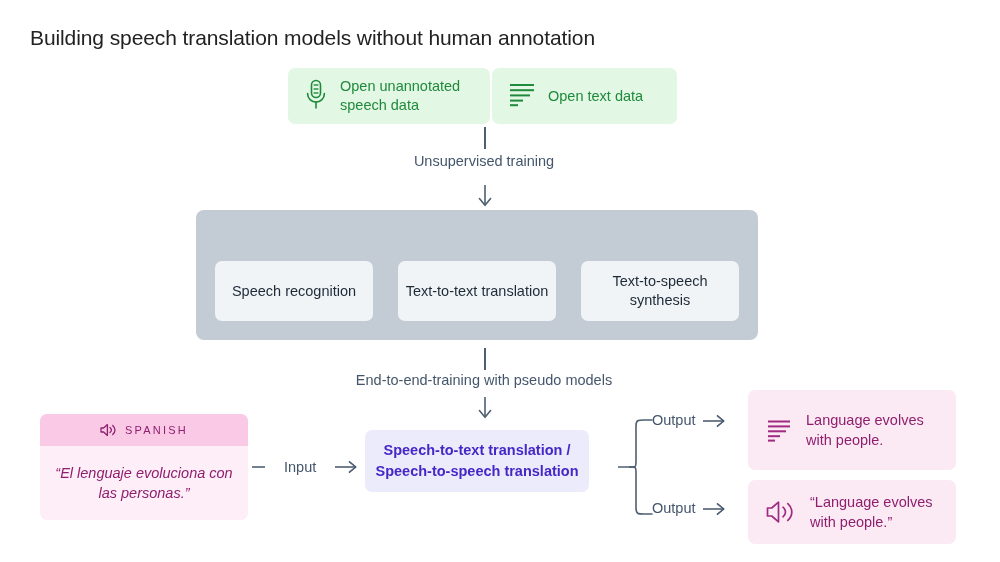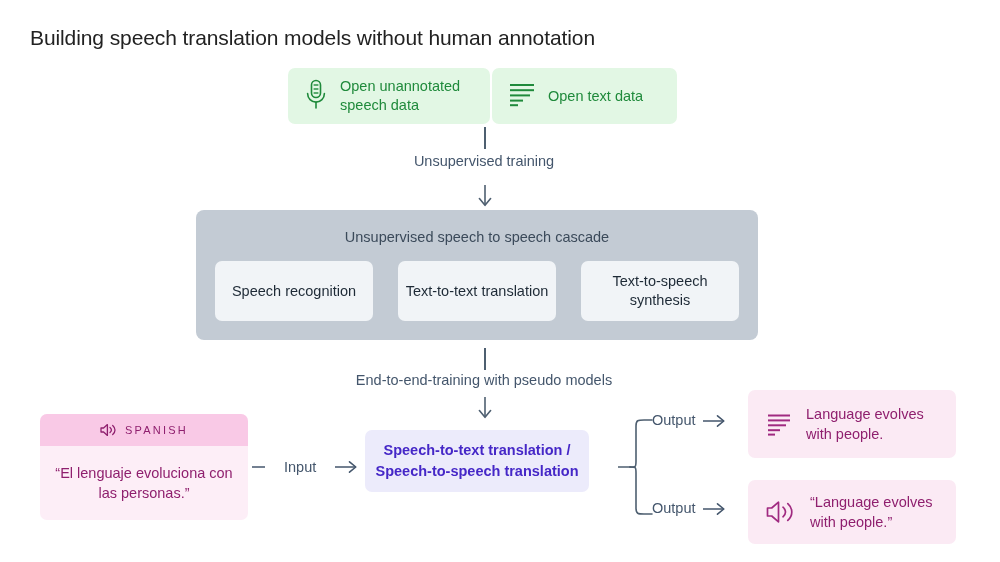--- a/index.html
+++ b/index.html
@@ -137,20 +137,21 @@
     display: flex;
     align-items: center;
     justify-content: center;
     text-align: center;
     padding: 0 12px;
     box-sizing: border-box;
     color: #8f1f6e;
     font-size: 14.5px;
     line-height: 20px;
     font-weight: 500;
+    font-style: italic;
   }
 
   
   #input-connector {
     left: 252px; top: 454px;
     width: 108px; height: 26px;
     display: flex;
     align-items: center;
     gap: 19px;
     color: #44566c;
@@ -204,21 +205,21 @@
     box-sizing: border-box;
   }
   .out-label {
     color: #8f1f6e;
     font-size: 14.5px;
     line-height: 20px;
     font-weight: 500;
   }
   #out-text-card {
     left: 748px; top: 390px;
-    width: 208px; height: 68px;
+    width: 208px; height: 80px;
   }
   #out-audio-card {
     left: 748px; top: 480px;
     width: 208px; height: 64px;
   }
 </style>
 </head>
 <body>
 
 <div id="canvas">
@@ -257,21 +258,20 @@
   <div class="abs flow-label" style="left:334px; top:152px; width:300px;">Unsupervised training</div>
 
   <div class="abs arrow-down" style="left:476px; top:185px;">
     <svg width="18" height="22" viewBox="0 0 18 22" fill="none">
       <line x1="9" y1="0" x2="9" y2="19" stroke="#4e5f70" stroke-width="1.6"></line>
       <path d="M3.4 13.5 L9 20.3 L14.6 13.5" stroke="#4e5f70" stroke-width="1.6" fill="none" stroke-linecap="round" stroke-linejoin="round"></path>
     </svg>
   </div>
 
   <div class="abs" id="cascade-panel">
-    <div id="cascade-title">Unsupervised speech to speech cascade</div>
     <div id="cascade-cards">
       <div class="cascade-card">Speech recognition</div>
       <div class="cascade-card">Text-to-text translation</div>
       <div class="cascade-card">Text-to-speech synthesis</div>
     </div>
   </div>
 
   <div class="abs vline" style="left:484px; top:348px; height:22px;"></div>
 
   <div class="abs flow-label" style="left:304px; top:371px; width:360px;">End-to-end-training with pseudo models</div>

